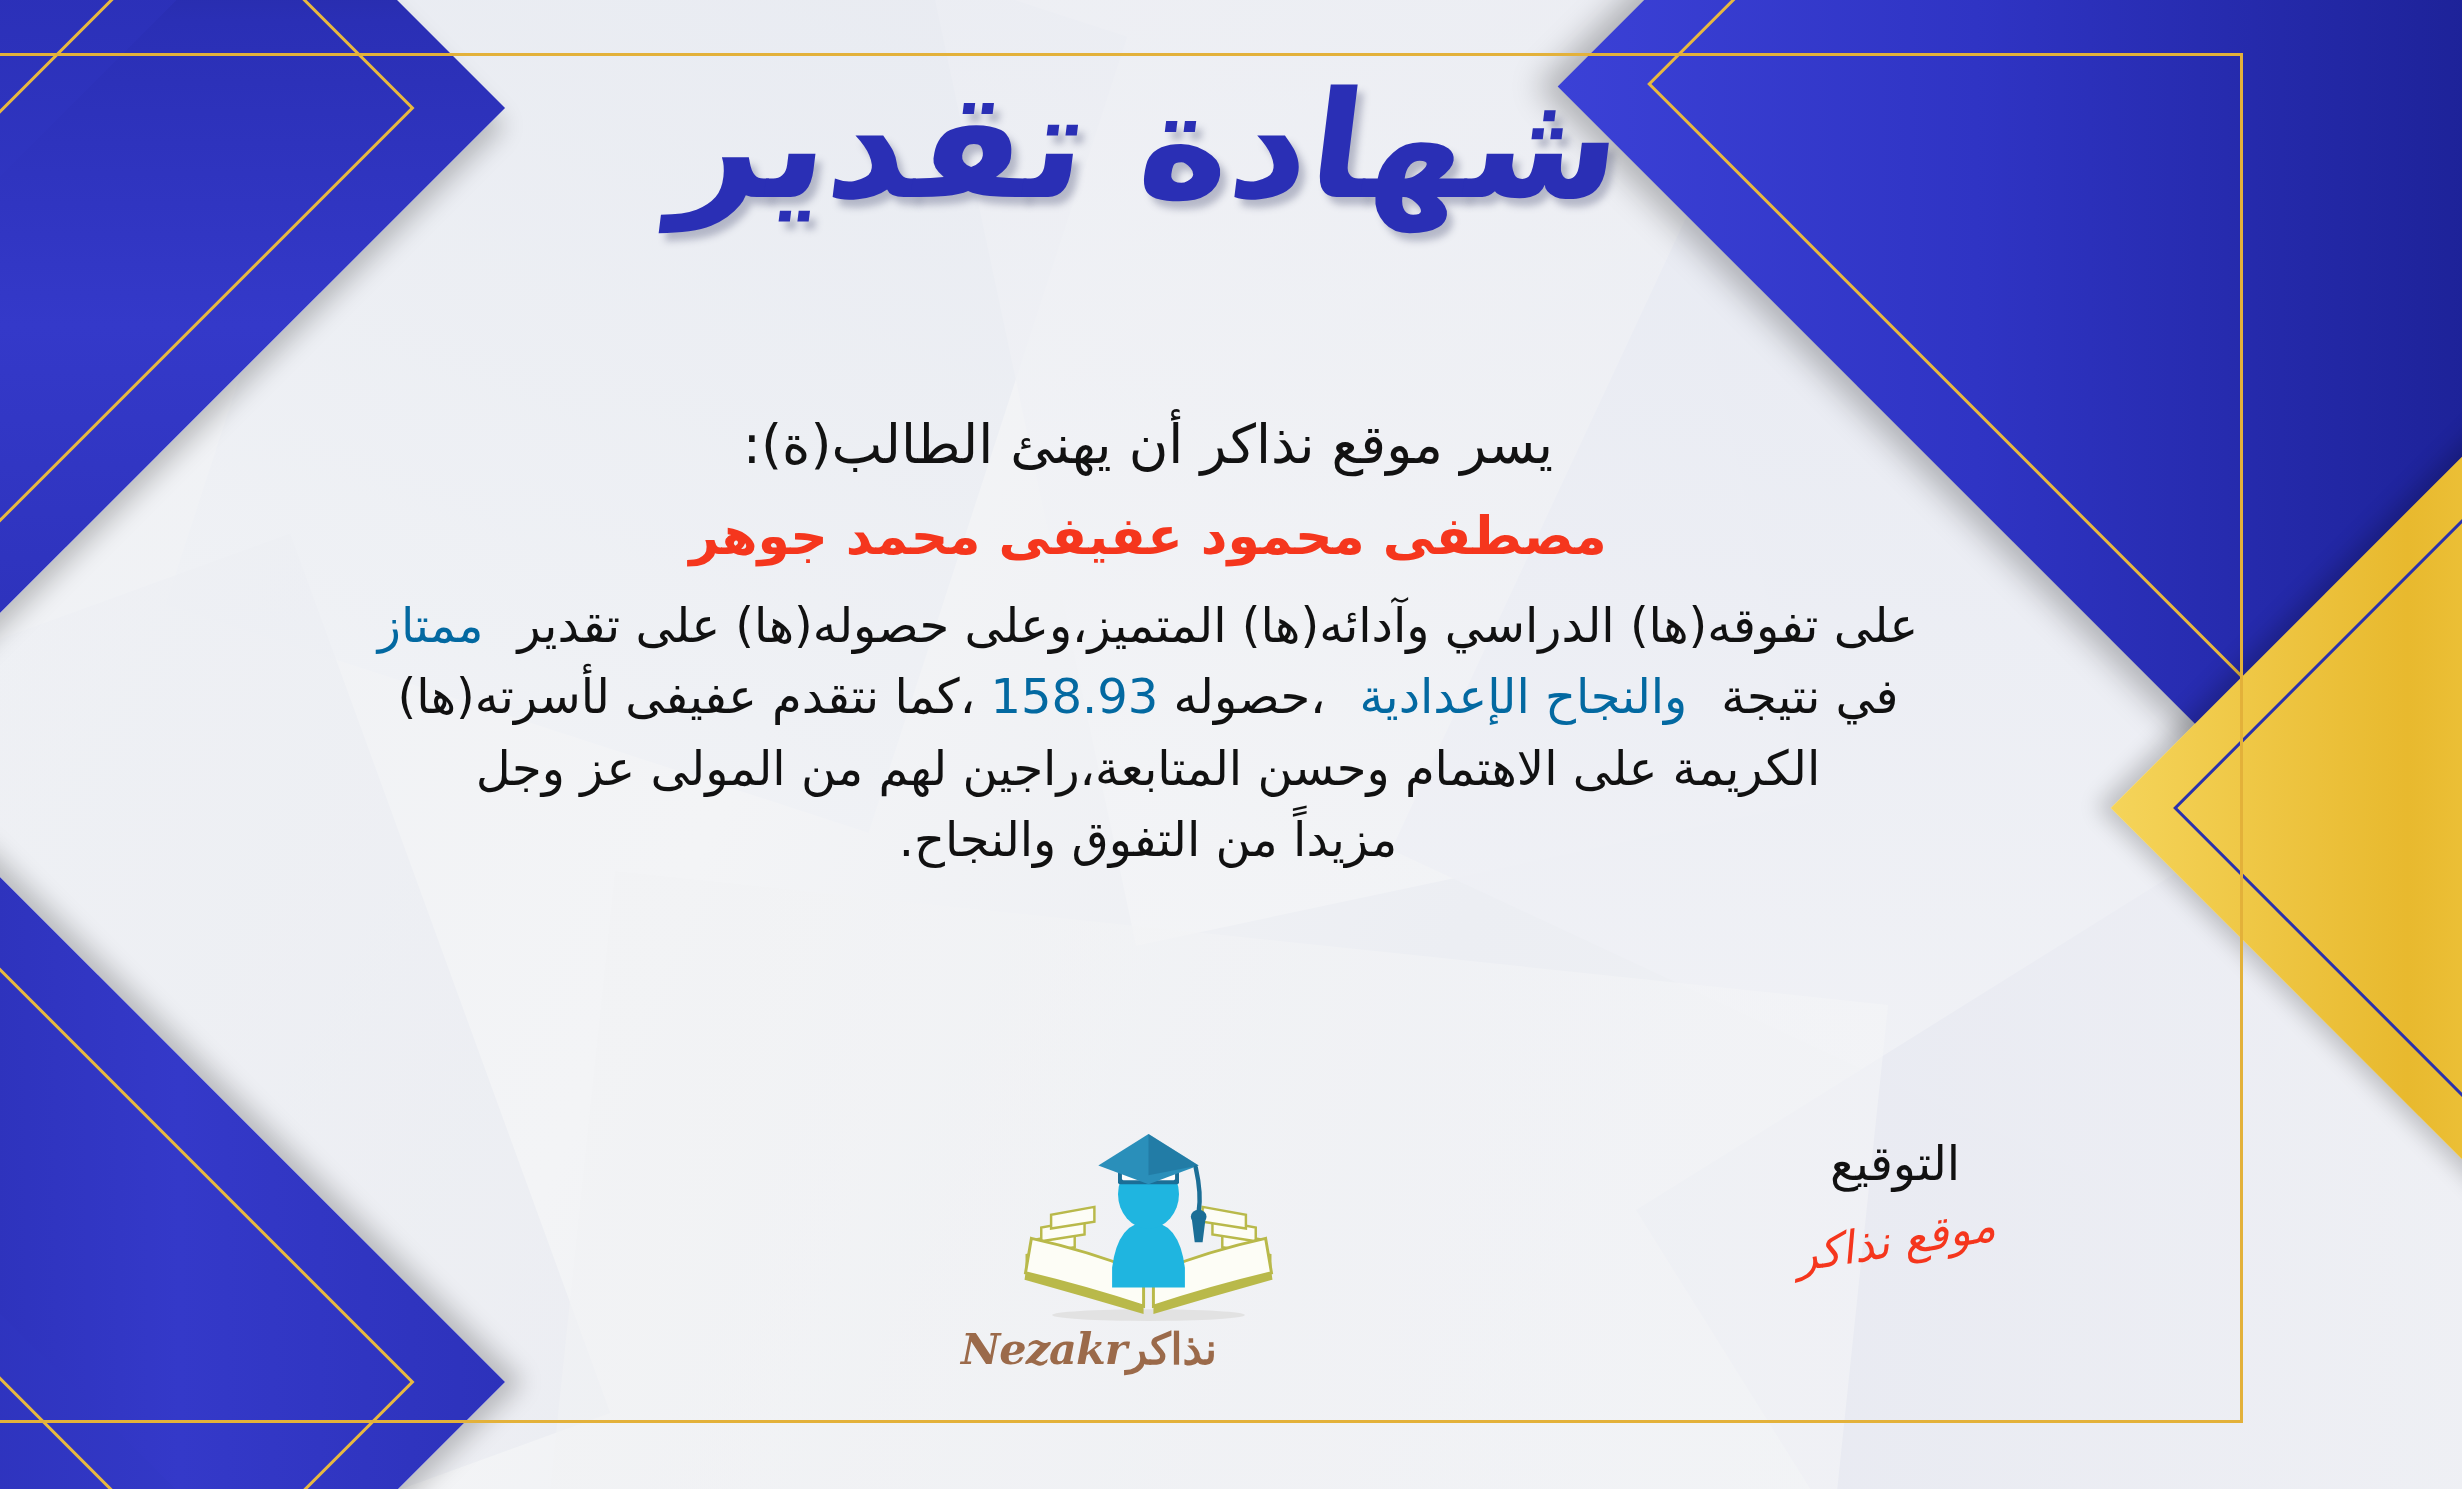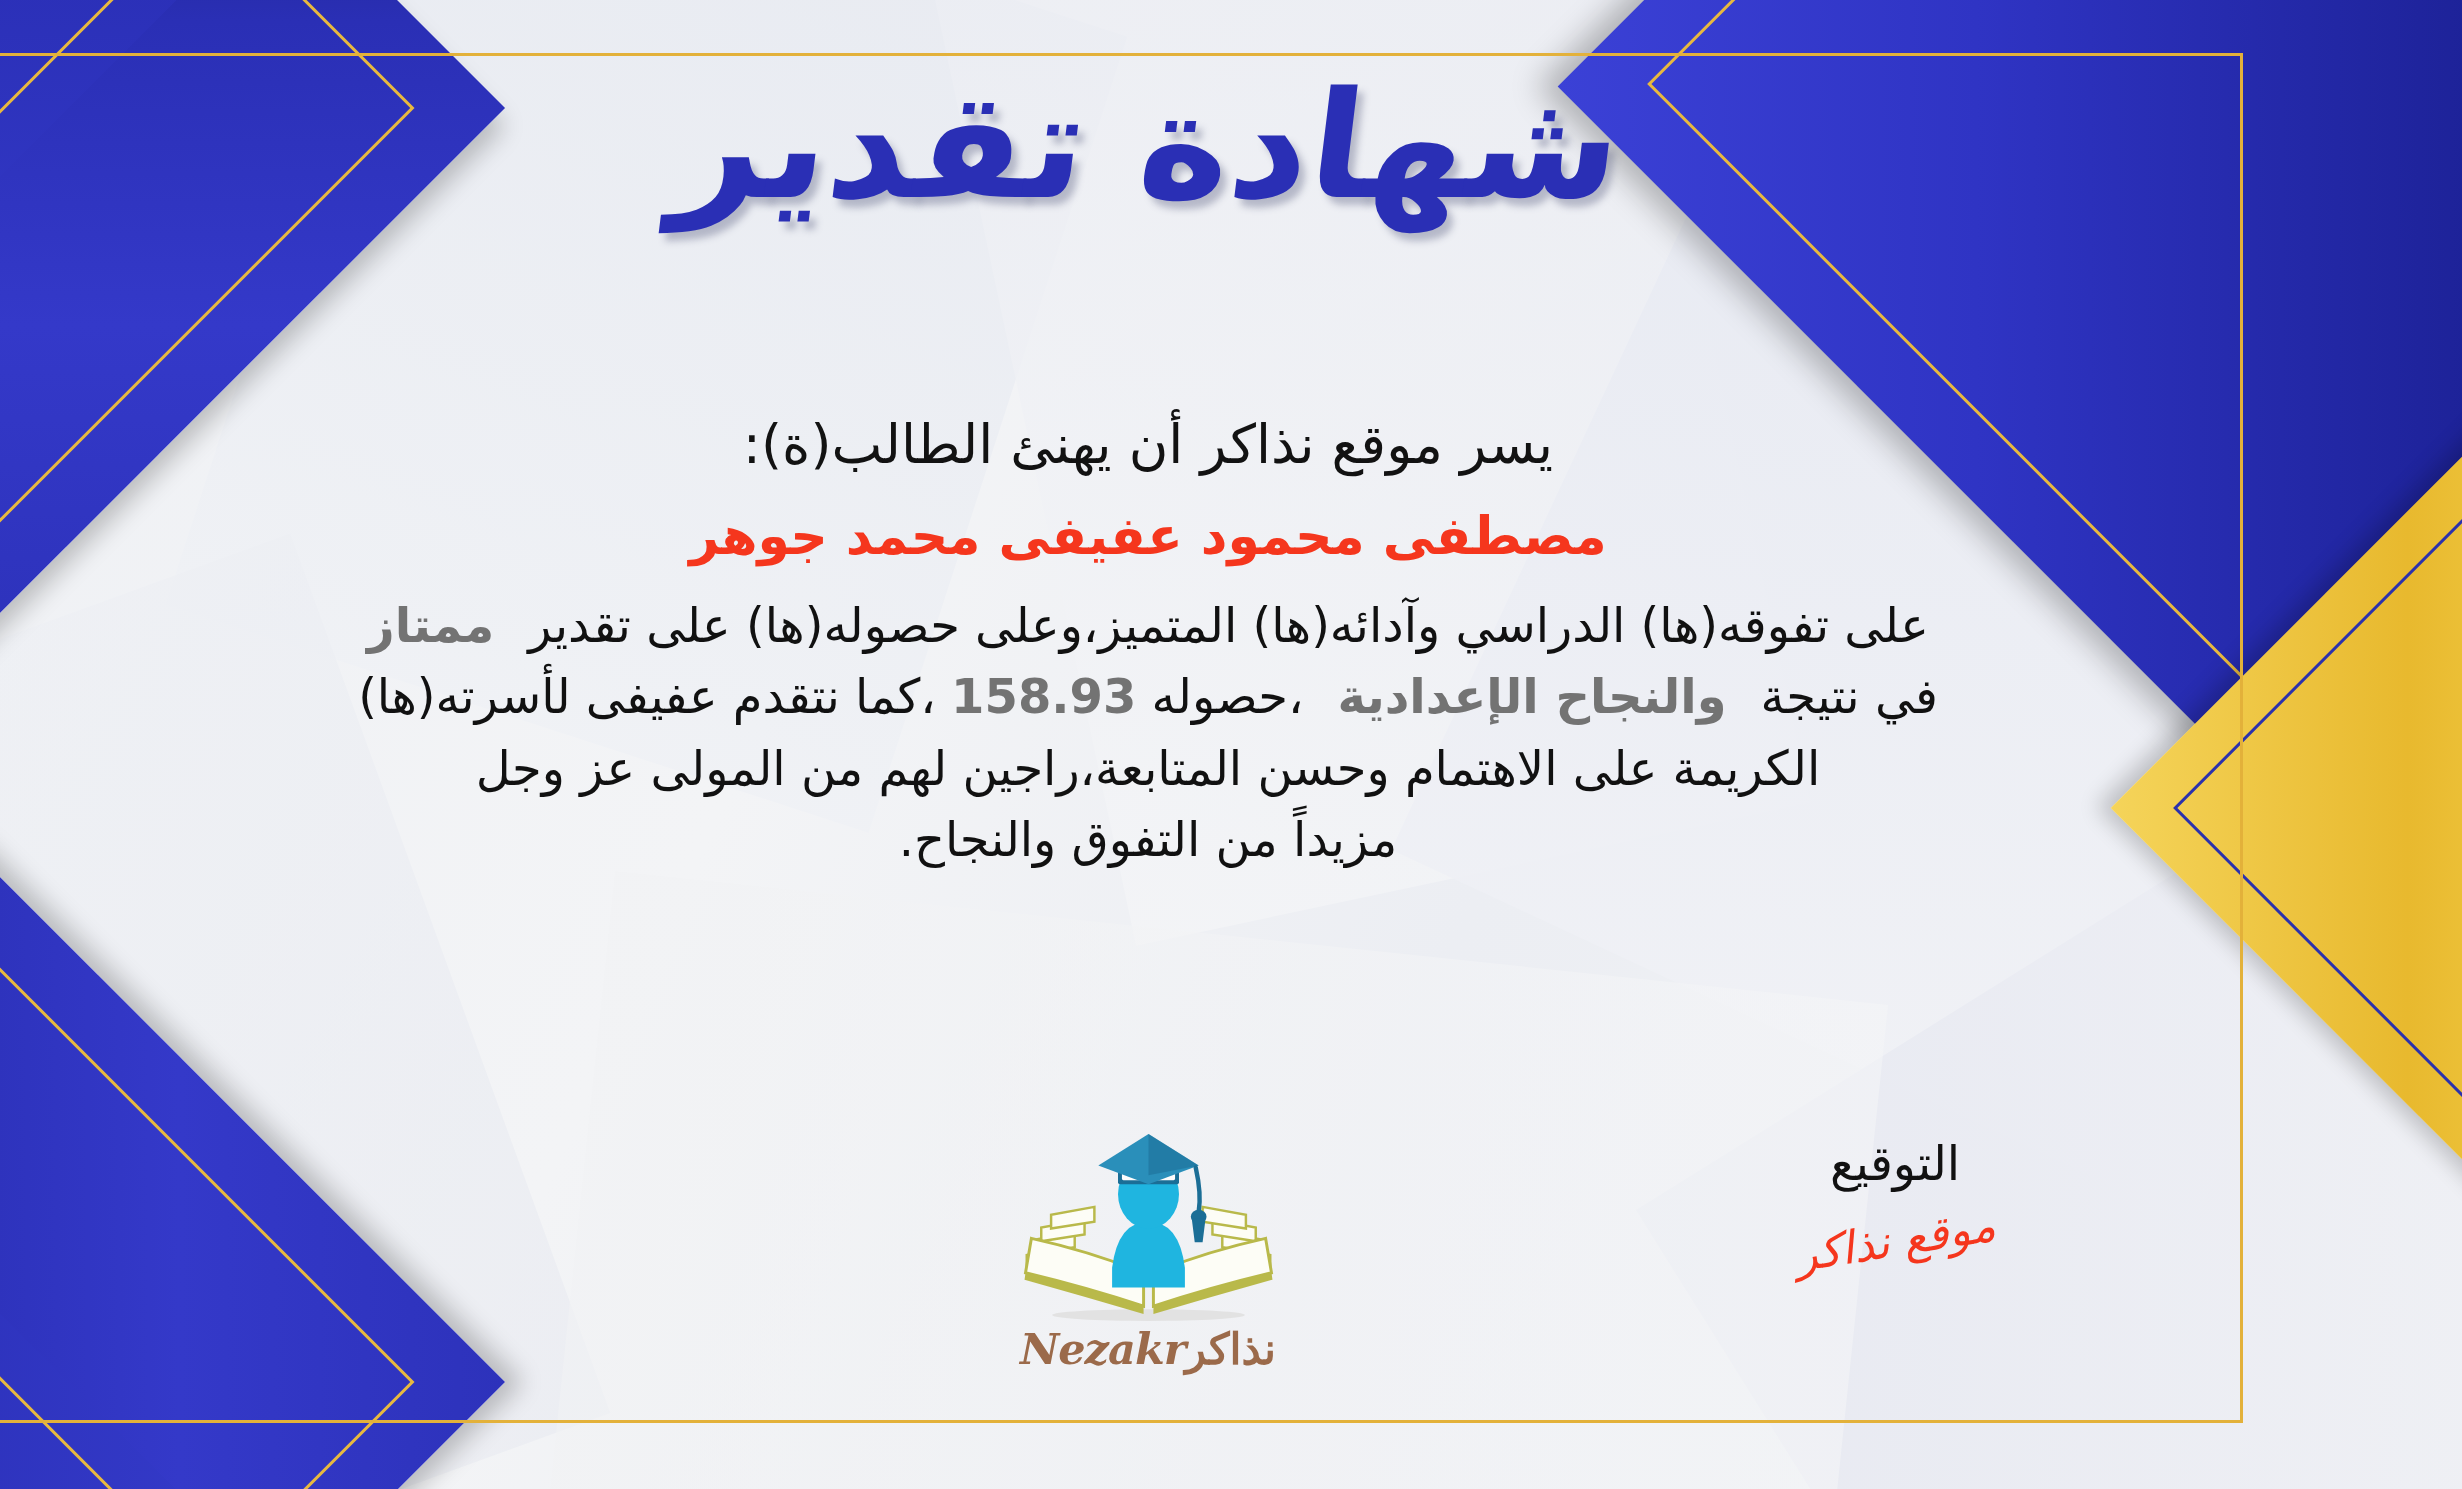--- a/index.html
+++ b/index.html
@@ -220,22 +220,22 @@
     margin-bottom: 19.7px;
     letter-spacing: -0.5px;
   }
   .para {
     font-size: 48px;
     color: #111111;
     line-height: 1.48;
     letter-spacing: -1px;
   }
   .para .hl {
-    color: #737373;
-    font-weight: 700;
+    color: #0369a1;
+    font-weight: 400;
     margin-top: 45px;
   }
   .para .gap {
     display: inline-block;
     width: 34px;
   }
   .para-line { display: block; }
 
   
   .footer {
@@ -266,21 +266,21 @@
     display: inline-block;
     letter-spacing: -2px;
   }
 
   .logo-block {
     position: absolute;
     left: 50%;
     transform: translateX(-50%);
     top: 0;
     width: 374px;
-    text-align: center;
+    text-align: left;
   }
   .logo-art { width: 305px; height: 207px; display: block; margin: 0 auto; }
   .logo-text {
     margin-top: -7.9px;
     font-size: 43px;
     font-weight: 700;
     color: #9b6a4a;
     font-family: "DejaVu Serif", "Liberation Serif", serif;
     letter-spacing: -1px;
     direction: rtl;

